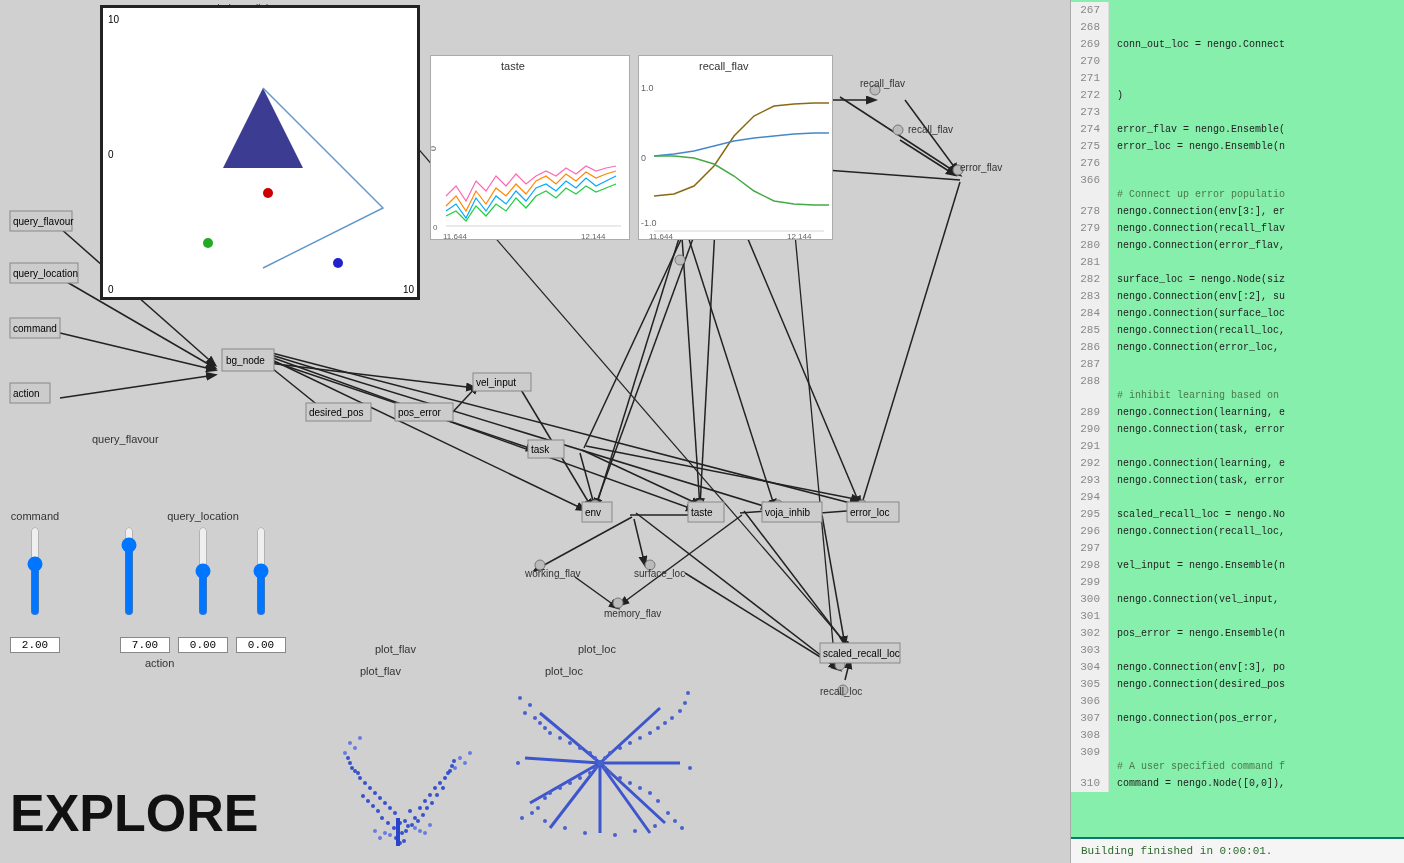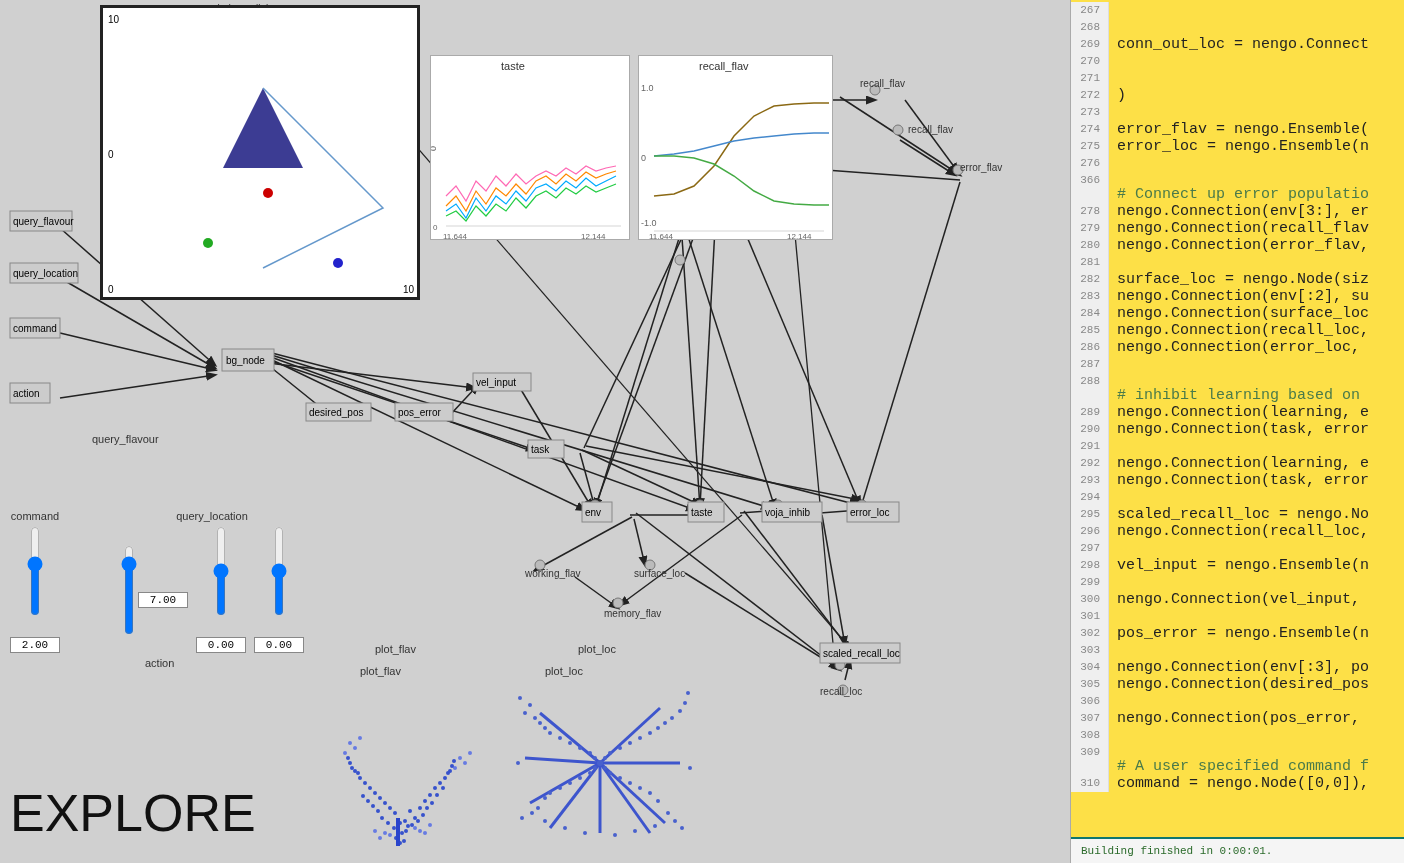--- a/index.html
+++ b/index.html
@@ -15,21 +15,21 @@
     #main-area {
       width: 1070px;
       height: 863px;
       position: relative;
       background: #d0d0d0;
       overflow: hidden;
     }
     #code-panel {
       width: 334px;
       height: 863px;
-      background: #fde047;
+      background: #86efac;
       border-left: 1px solid #aaa;
       display: flex;
       flex-direction: column;
       overflow: hidden;
     }
     #code-scroll {
       flex: 1;
       overflow: hidden;
       padding: 2px 0;
     }
@@ -45,21 +45,21 @@
       padding-right: 8px;
       color: #888;
       font-size: 11px;
       background: #efefef;
       border-right: 1px solid #ddd;
       user-select: none;
     }
     .line-code {
       padding-left: 8px;
       color: #222;
-      font-size: 15px;
+      font-size: 10px;
       white-space: nowrap;
     }
     .line-code.comment { color: #4a7a4a; margin-top: 14px; }
     #code-footer {
       border-top: 2px solid #0f766e;
       padding: 6px 10px;
       font-size: 11px;
       color: #2a6a2a;
       background: #f5f5f5;
     }
@@ -143,21 +143,21 @@
       width: 20px;
       height: 100px;
     }
 
     
     #explore-text {
       position: absolute;
       left: 10px;
       bottom: 20px;
       font-size: 52px;
-      font-weight: normal;
+      font-weight: bold;
       font-family: sans-serif;
       color: #111;
       z-index: 10;
     }
 
     
     #plot-flav {
       position: absolute;
       left: 330px;
       bottom: 20px;
@@ -392,21 +392,21 @@
 
       <div class="slider-group">
         <span class="slider-label">command</span>
         <input type="range" min="-10" max="10" value="2" step="0.1" orient="vertical" style="height: 90px; width: 18px;">
         <div class="slider-value">2.00</div>
       </div>
 
       <div class="slider-group" style="margin-left:10px;">
         <span class="slider-label">query_location</span>
         <div style="display:flex; gap:8px;">
-          <div style="display:flex;flex-direction:row;align-items:center;">
+          <div style="display:flex;flex-direction:column;align-items:flex-start;">
             <input type="range" min="-10" max="10" value="7" step="0.1" orient="vertical" style="height: 90px; width: 18px;">
             <div class="slider-value">7.00</div>
           </div>
           <div style="display:flex;flex-direction:column;align-items:center;">
             <input type="range" min="-10" max="10" value="0" step="0.1" orient="vertical" style="height: 90px; width: 18px;">
             <div class="slider-value">0.00</div>
           </div>
           <div style="display:flex;flex-direction:column;align-items:center;">
             <input type="range" min="-10" max="10" value="0" step="0.1" orient="vertical" style="height: 90px; width: 18px;">
             <div class="slider-value">0.00</div>

